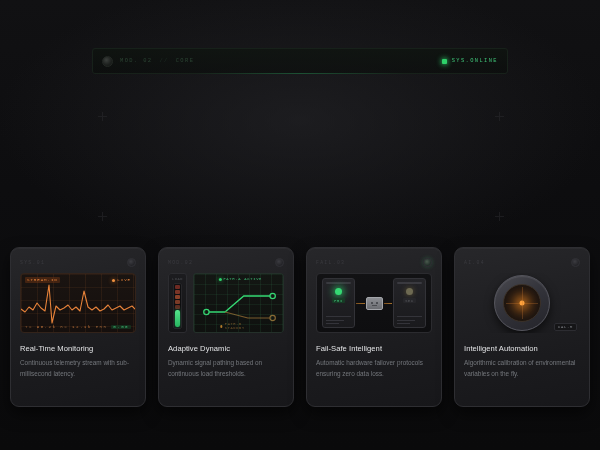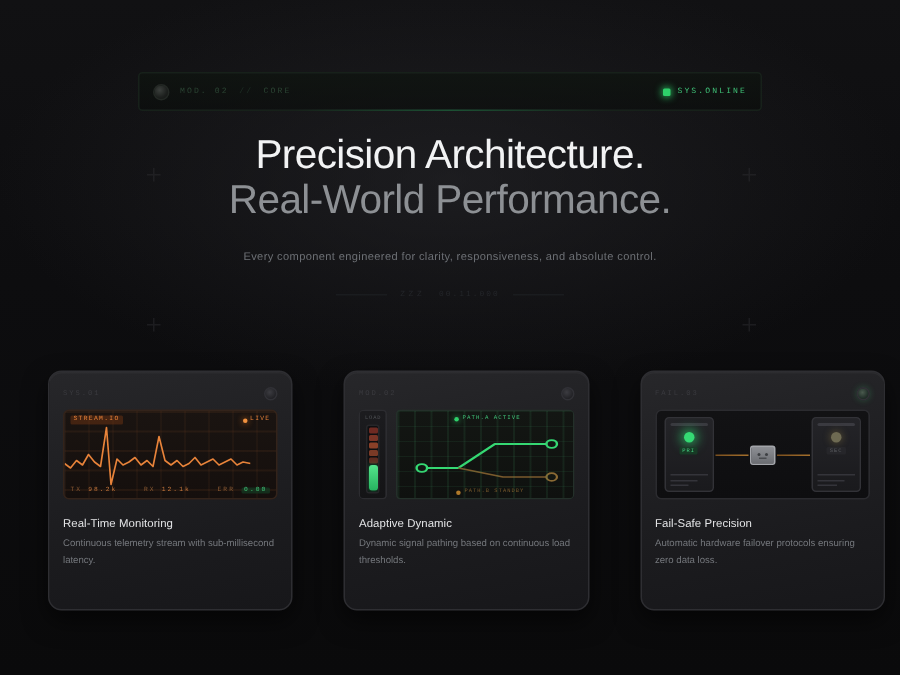--- a/index.html
+++ b/index.html
@@ -93,21 +93,20 @@
   }
   .card {
     position: relative;
     flex: 1 1 0; height: 160px;
     border-radius: 9px;
     background: linear-gradient(170deg, #27272a 0%, #212124 30%, #1b1b1e 68%, #17171a 100%);
     border: 1px solid #2e2e32;
     box-shadow: 0 7px 16px rgba(0,0,0,0.55), inset 0 1px 0 rgba(255,255,255,0.035);
     padding: 8px 9px 0 9px;
     overflow: hidden;
-    margin-left: 22px;
   }
   .card-head {
     display: flex; align-items: center; justify-content: space-between;
     height: 12px;
   }
   .card-tag { font-size: 4.8px; color: #3a3a3f; letter-spacing: 1.3px; }
   .card-node {
     width: 9px; height: 9px; border-radius: 50%;
     background: radial-gradient(circle at 40% 36%, #3c3c41 0%, #242428 65%, #1a1a1d 100%);
     border: 1px solid #313136;
@@ -303,31 +302,20 @@
       <span class="mono tb-txt">MOD. 02</span>
       <span class="mono tb-sep">//</span>
       <span class="mono tb-txt">CORE</span>
     </div>
     <div class="tb-right">
       <span class="tb-dot"></span>
       <span class="mono tb-online">SYS.ONLINE</span>
     </div>
   </div>
 
-  <div id="hero">
-    <div class="h1a">Precision Architecture.</div>
-    <div class="h1b">Real-World Performance.</div>
-    <div class="sub">Every component engineered for clarity, responsiveness, and absolute control.</div>
-    <div class="metric mono">
-      <span class="rule"></span>
-      <span class="z">ZZZ</span>
-      <span>00.11.000</span>
-      <span class="rule"></span>
-    </div>
-  </div>
 
   <div id="cards">
 
     <div class="card">
       <div class="card-head">
         <span class="mono card-tag">SYS.01</span>
         <span class="card-node"></span>
       </div>
       <div class="viz v1">
         <div class="grid"></div>
@@ -423,19 +411,35 @@
           <span class="cap"></span>
           <span class="led"></span>
           <span class="mono badge">SEC</span>
           <span class="lines">
               <span></span>
               <span></span>
               <span></span>
             </span>
         </div>
       </div>
-      <div class="card-title">Fail-Safe Precision</div>
+      <div class="card-title">Fail-Safe Intelligent</div>
       <div class="card-desc">Automatic hardware failover protocols ensuring zero data loss.</div>
     </div>
 
+    <div class="card">
+      <div class="card-head">
+        <span class="mono card-tag">AI.04</span>
+        <span class="card-node"></span>
+      </div>
+      <div class="viz v4">
+        <div class="dial">
+          <div class="inner">
+            <span class="core"></span>
+          </div>
+        </div>
+        <span class="mono dial-badge">CAL.M</span>
+      </div>
+      <div class="card-title">Intelligent Automation</div>
+      <div class="card-desc">Algorithmic calibration of environmental variables on the fly.</div>
+    </div>
 
   </div>
 </div>
 
 </body></html>

